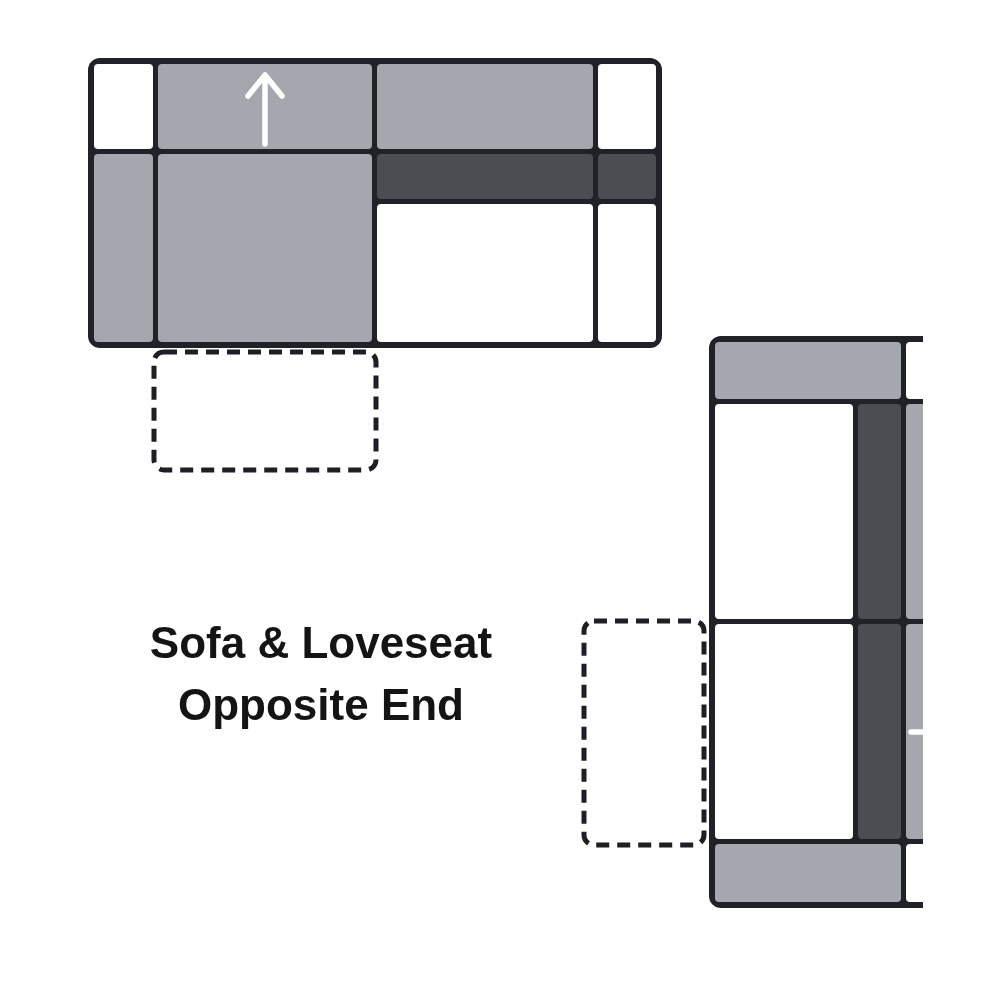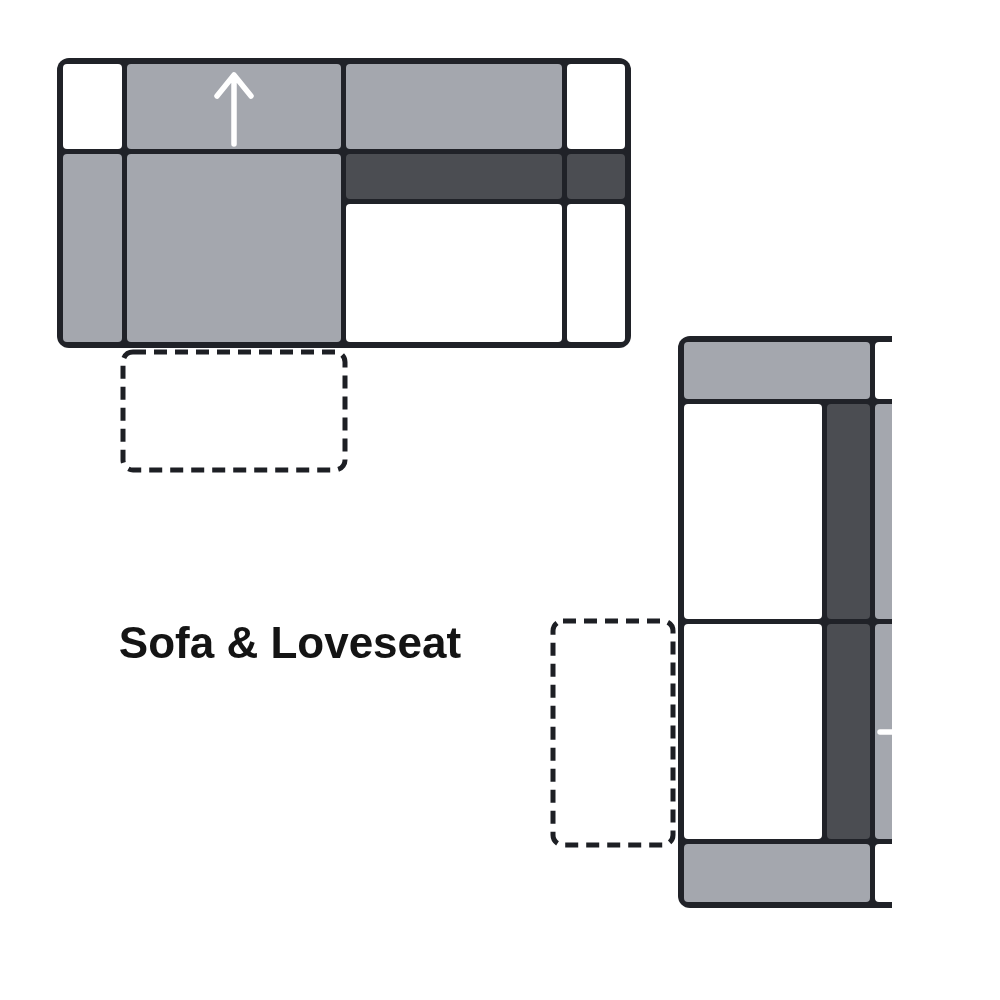--- a/index.html
+++ b/index.html
@@ -4,20 +4,21 @@
 <style>
   * { margin: 0; padding: 0; box-sizing: border-box; }
   html, body { background: #ffffff; }
   .canvas {
     position: relative;
     width: 892px;
     height: 1000px;
     background: var(--background, #ffffff);
     font-family: "Liberation Sans", "DejaVu Sans", sans-serif;
     overflow: hidden;
+    margin-left: 31px;
   }
 
   
   .piece {
     position: absolute;
     background: var(--outline, #202228);
     border-radius: 12px;
     padding: 6px;
     display: grid;
     gap: 5px;
@@ -115,15 +116,16 @@
     <div class="cell gray span-cols-1-2"></div>
     <div class="cell white"></div>
   </div>
 
   <svg class="footrest" style="left:550px; top:618px;" width="126" height="230">
     <rect x="3" y="3" width="120" height="224" rx="10" fill="none" stroke="#1d1f24" stroke-width="5" stroke-dasharray="13 8"></rect>
   </svg>
 
   <div class="caption">
     <div class="caption-line">Sofa &amp; Loveseat</div>
+    <div class="caption-line">Opposite End</div>
   </div>
 
 </div>
 
 </body></html>

